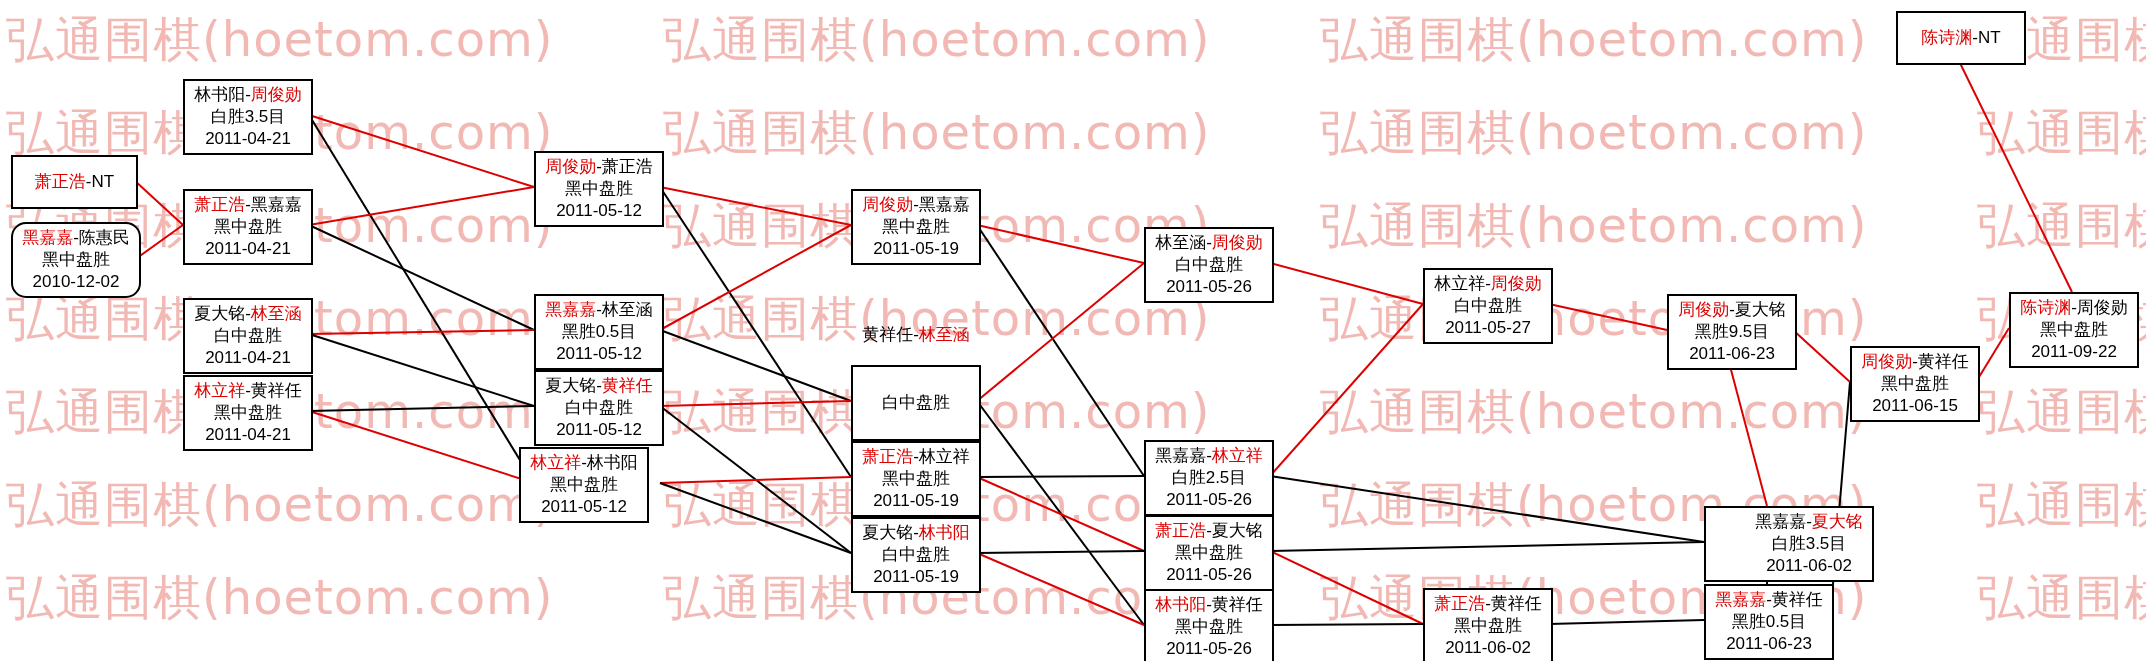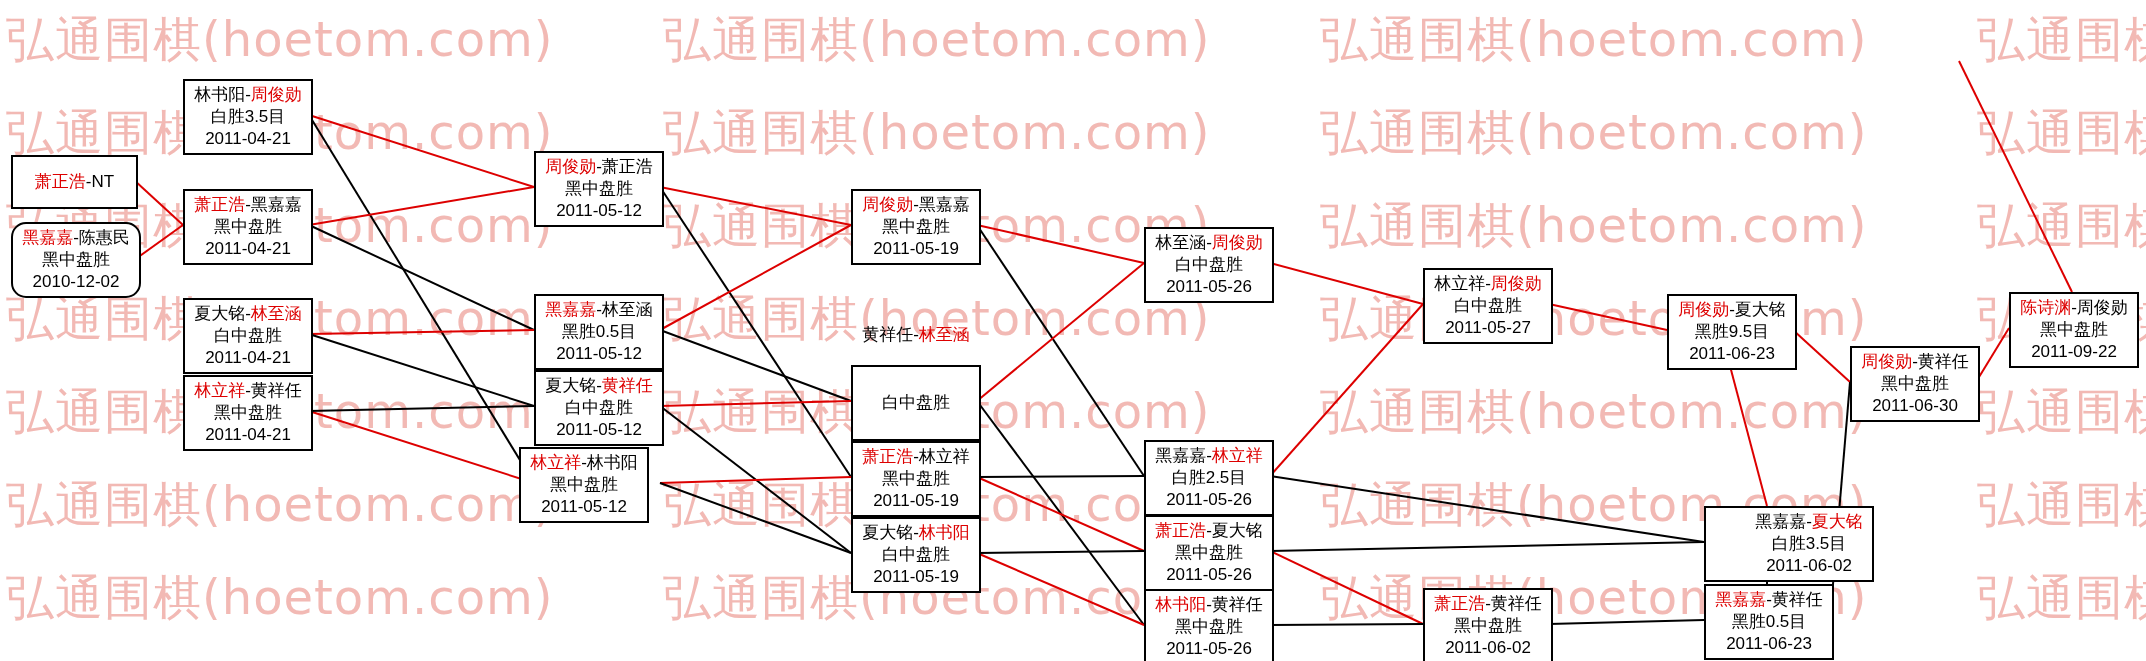--- a/index.html
+++ b/index.html
@@ -211,21 +211,24 @@
         <div class="row">2011-06-02</div>
       </div>
       <div class="match" style="left: 1704px; top: 584px; width: 126px; height: 72px;">
         <div class="names"><span class="p win">黑嘉嘉</span><span>-</span><span class="p">黄祥任</span></div>
         <div class="row">黑胜0.5目</div>
         <div class="row">2011-06-23</div>
       </div>
       <div class="match" style="left: 1850px; top: 346px; width: 126px; height: 72px;">
         <div class="names"><span class="p win">周俊勋</span><span>-</span><span class="p">黄祥任</span></div>
         <div class="row">黑中盘胜</div>
-        <div class="row">2011-06-30</div>
+        <div class="row">2011-06-15</div>
+      </div>
+      <div class="match" style="left: 1896px; top: 11px; width: 126px; height: 50px;">
+        <div class="names"><span class="p win">陈诗渊</span><span>-</span><span class="p">NT</span></div>
       </div>
       <div class="match" style="left: 2009px; top: 292px; width: 126px; height: 72px;">
         <div class="names"><span class="p win">陈诗渊</span><span>-</span><span class="p">周俊勋</span></div>
         <div class="row">黑中盘胜</div>
         <div class="row">2011-09-22</div>
       </div>
     </div>
 </div>
 
 </body></html>

